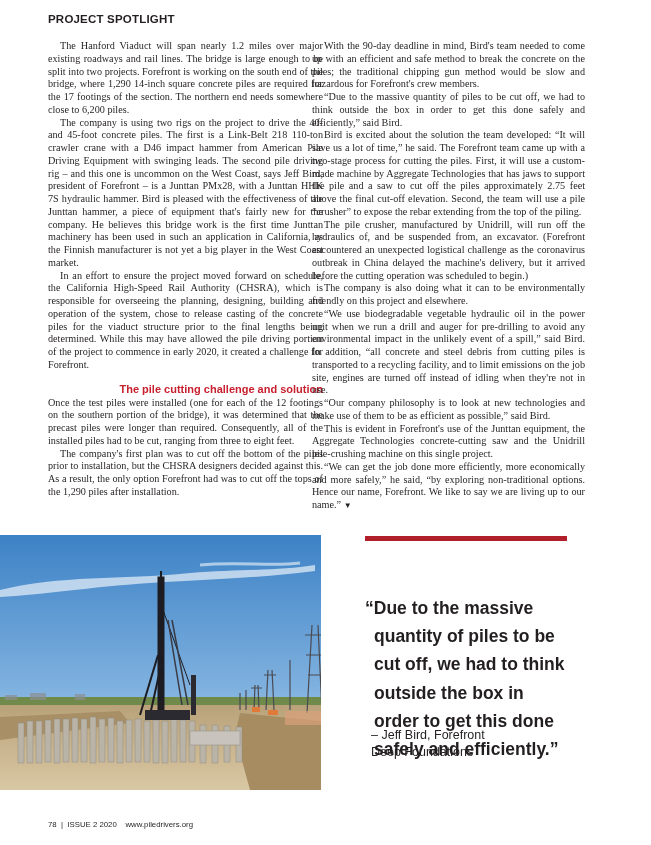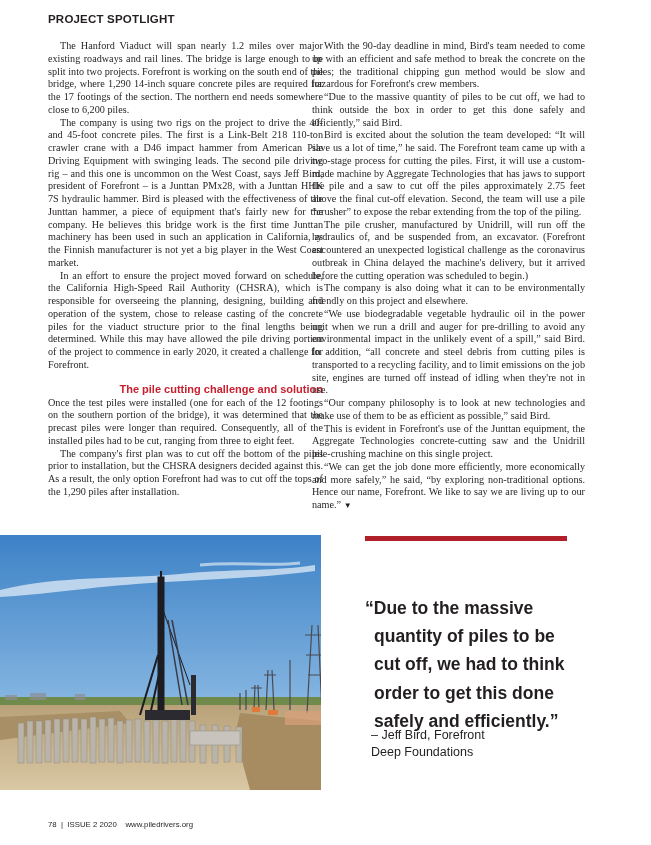--- a/index.html
+++ b/index.html
@@ -147,20 +147,21 @@
       </g>
     <rect x="285" y="176" width="36" height="14" fill="#d8a07a" opacity="0.7"></rect>
   </svg>
 </div>
 
 <div class="pullquote-rule"></div>
 <div class="pullquote">
   <span class="line">“Due to the massive</span>
   <span class="line indent">quantity of piles to be</span>
   <span class="line indent">cut off, we had to think</span>
+  <span class="line indent">outside the box in</span>
   <span class="line indent">order to get this done</span>
   <span class="line indent">safely and efficiently.”</span>
 </div>
 <div class="attribution">
   <span>– Jeff Bird, Forefront</span>
   <span>Deep Foundations</span>
 </div>
 
 <div class="footer">78  |  ISSUE 2 2020    www.piledrivers.org</div>
 

